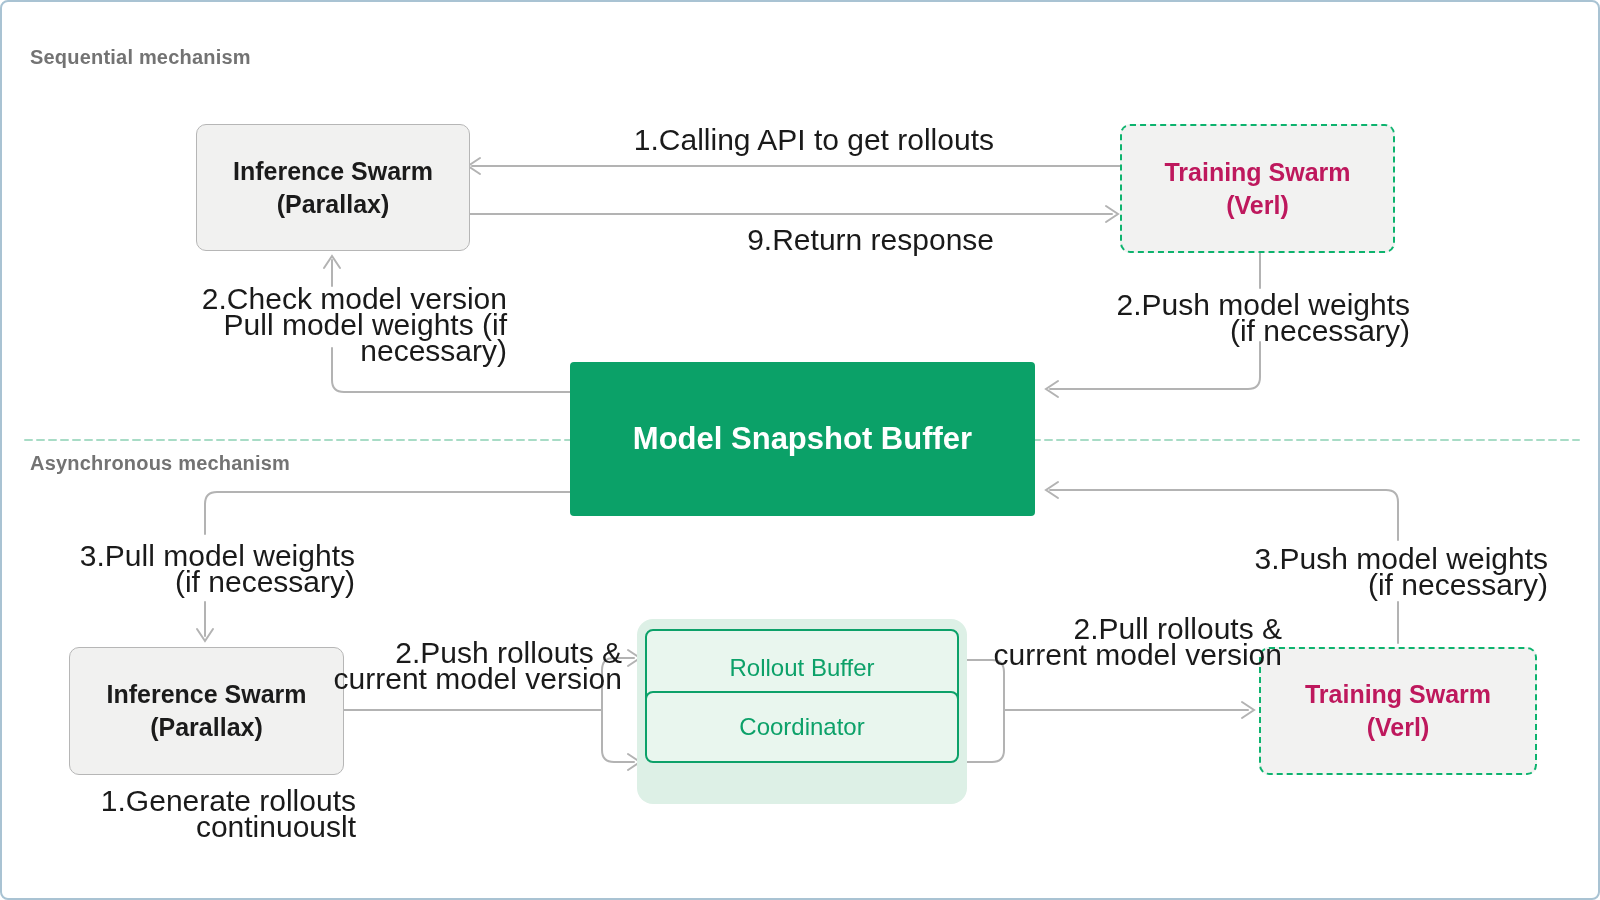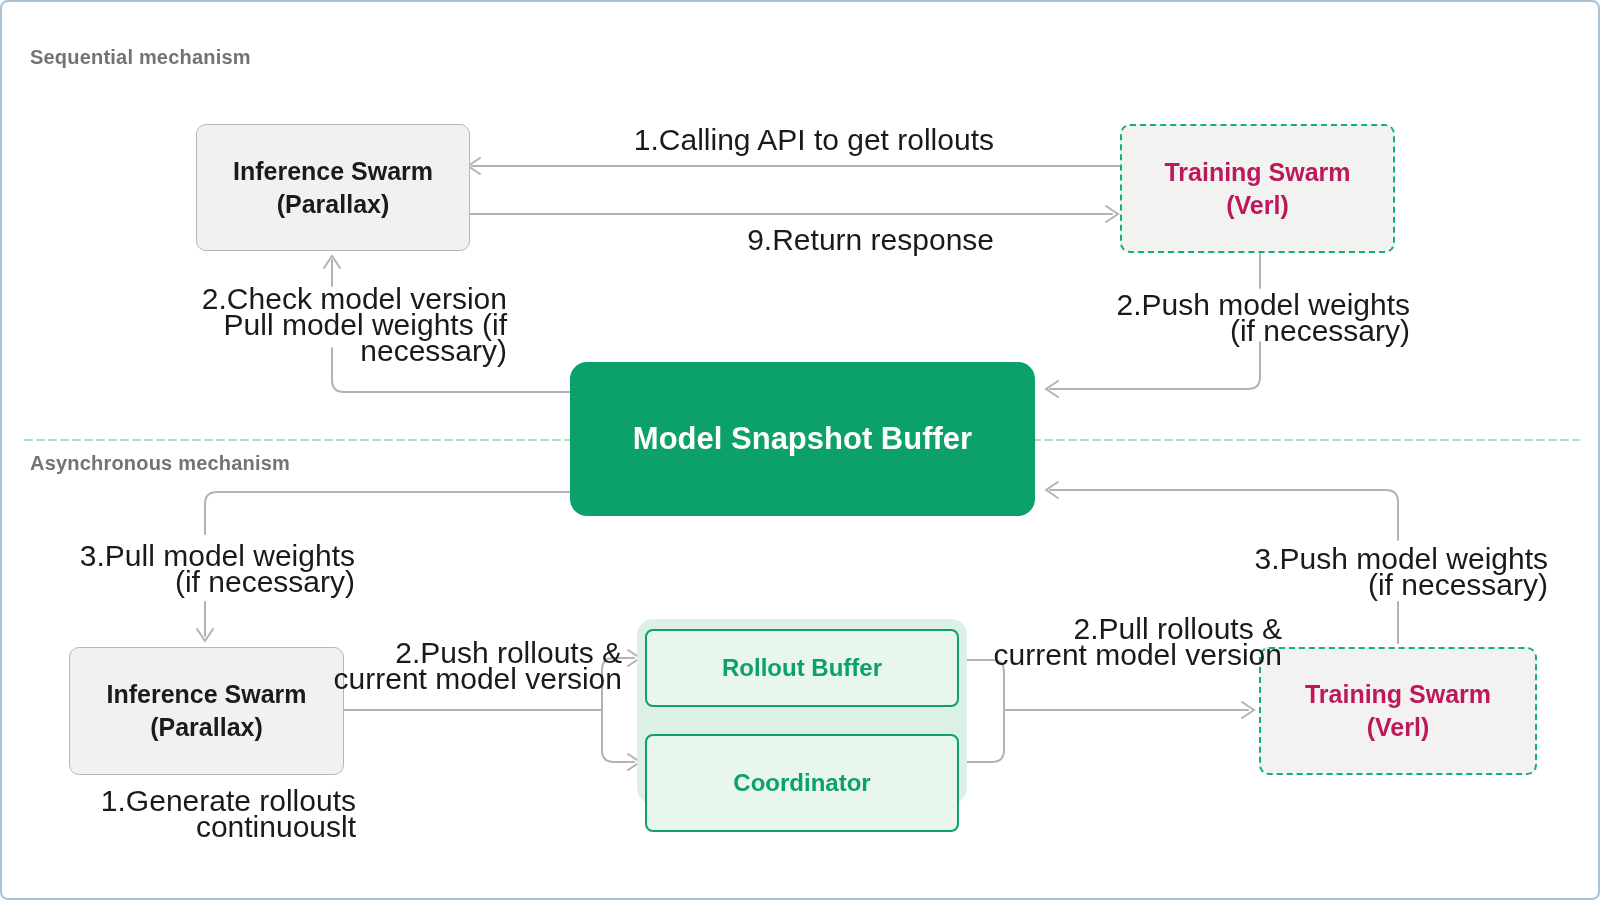--- a/index.html
+++ b/index.html
@@ -21,30 +21,30 @@
   }
   .gray-node{
     background:#f1f1f0;border:1.5px solid #b6b6b6;color:#1b1b1b;
     font-size:25px;font-weight:bold;line-height:33px;text-align:right;
   }
   .dashed-node{
     background:#f2f2f1;border:2px dashed #0db36e;color:#be185d;
     font-size:25px;font-weight:bold;line-height:33px;
   }
   .buffer-node{
-    background:#0ba168;border-radius:17px;color:#ffffff;
+    background:#0ba168;border-radius:4px;color:#ffffff;
     font-size:31px;font-weight:bold;
   }
   .mint-container{
     position:absolute;z-index:1;background:#ddf0e6;border-radius:16px;
   }
   .green-box{
     position:absolute;z-index:2;display:flex;align-items:center;justify-content:center;
     background:#e9f6ee;border:2px solid #0ca169;border-radius:8px;
-    color:#0ca169;font-size:24px;font-weight:bold;box-sizing:border-box;
+    color:#0ca169;font-size:24px;font-weight:normal;box-sizing:border-box;
   }
   .edge-label{
     position:absolute;z-index:2;text-align:right;color:#1a1a1a;
     font-size:30px;line-height:26px;font-weight:normal;
   }
 </style>
 </head>
 <body>
 
 <div class="frame">
@@ -108,21 +108,21 @@
 
   <div class="node gray-node" style="left:67px;top:645px;width:275px;height:128px;">
     <div>Inference Swarm</div>
     <div>(Parallax)</div>
   </div>
 
   <div class="mint-container" style="left:635px;top:617px;width:330px;height:185px;"></div>
   <div class="green-box" style="left:643px;top:627px;width:314px;height:78px;">
     <div>Rollout Buffer</div>
   </div>
-  <div class="green-box" style="left:643px;top:732px;width:314px;height:98px;">
+  <div class="green-box" style="left:643px;top:689px;width:314px;height:72px;">
     <div>Coordinator</div>
   </div>
 
   <div class="node dashed-node" style="left:1257px;top:645px;width:278px;height:128px;">
     <div>Training Swarm</div>
     <div>(Verl)</div>
   </div>
 
   <div class="edge-label" style="left:592px;top:125px;width:400px;">1.Calling API to get rollouts</div>
 

